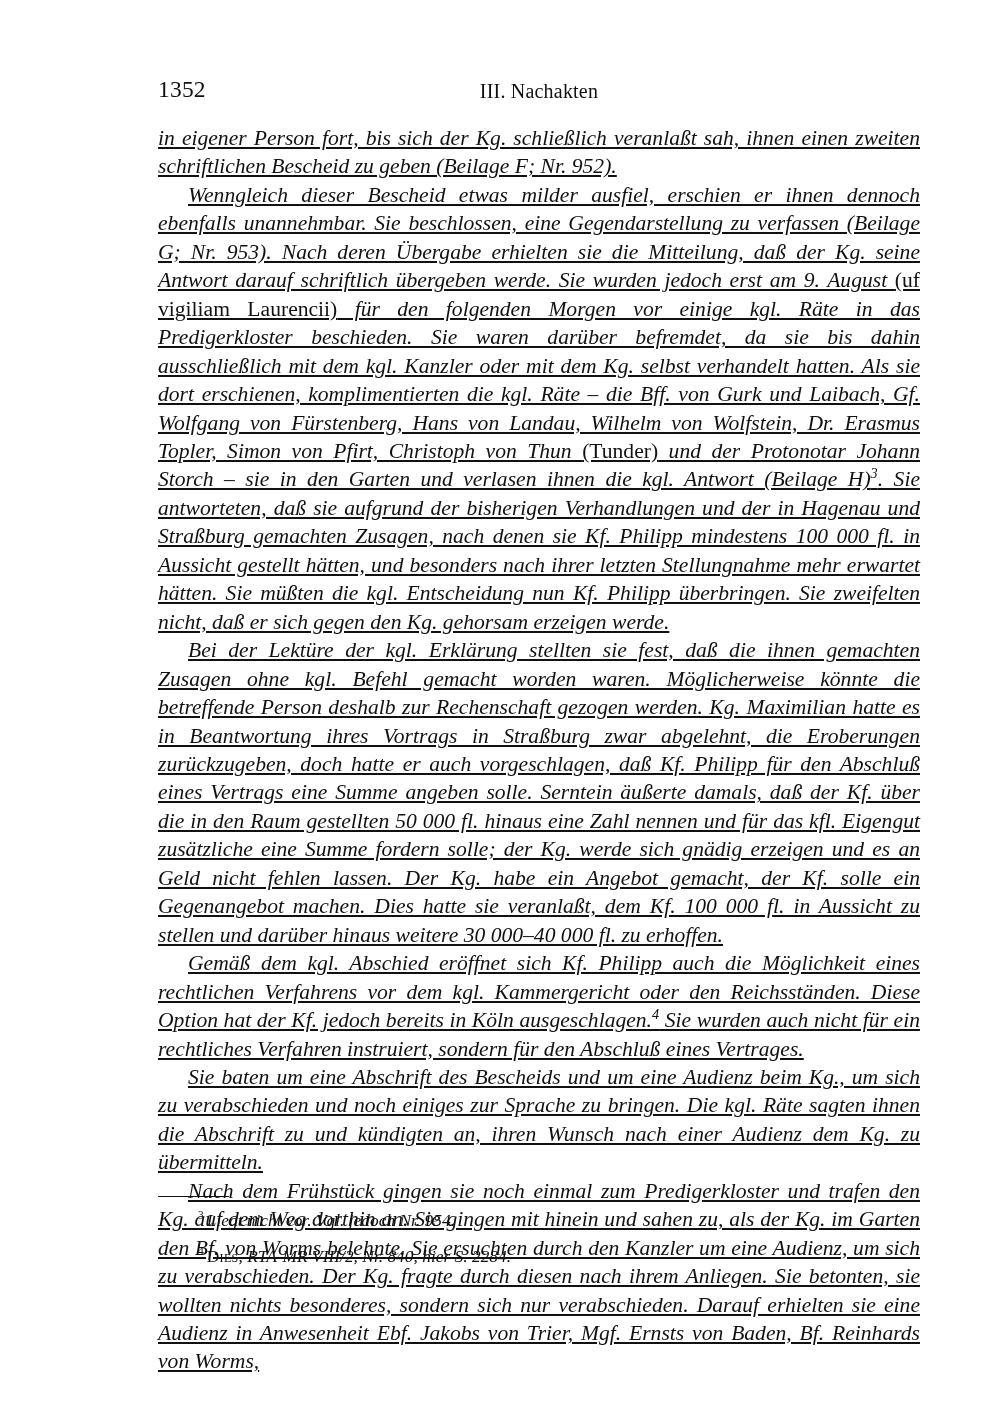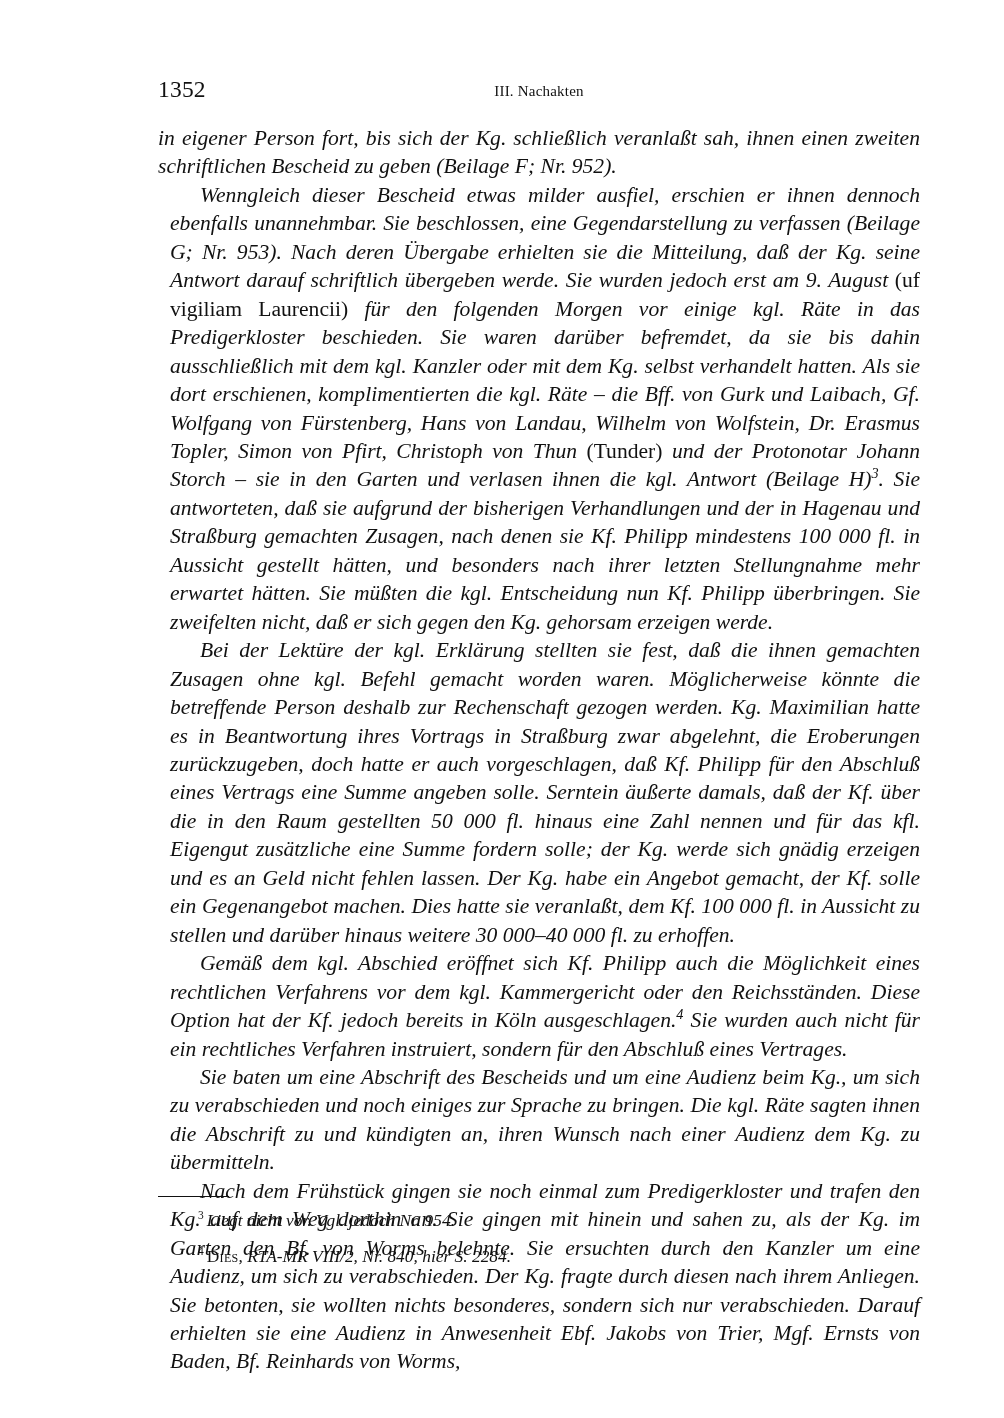--- a/index.html
+++ b/index.html
@@ -40,21 +40,21 @@
     left: 0;
     top: 0;
     font-size: 23.5px;
   }
   .running-head .head-title {
     position: absolute;
     left: 0;
     right: 0;
     top: 2px;
     text-align: center;
-    font-size: 15px;
+    font-size: 20px;
   }
 
   
   .textblock {
     position: absolute;
     left: 158px;
     top: 124px;
     width: 762px;
     font-style: italic;
     font-size: 21.6px;
@@ -62,25 +62,25 @@
     text-align: justify;
     text-justify: inter-word;
     hyphens: none;
   }
   .textblock p {
     margin: 0;
     text-indent: 0;
   }
   .textblock p.indent {
     text-indent: 30px;
-    margin-left: 12px;
   }
   
   .textblock p {
     text-align-last: left;
+    text-decoration: underline;
   }
 
   .roman {
     font-style: normal;
   }
   .fnref {
     font-style: italic;
     font-size: 0.66em;
     vertical-align: super;
     line-height: 0;

